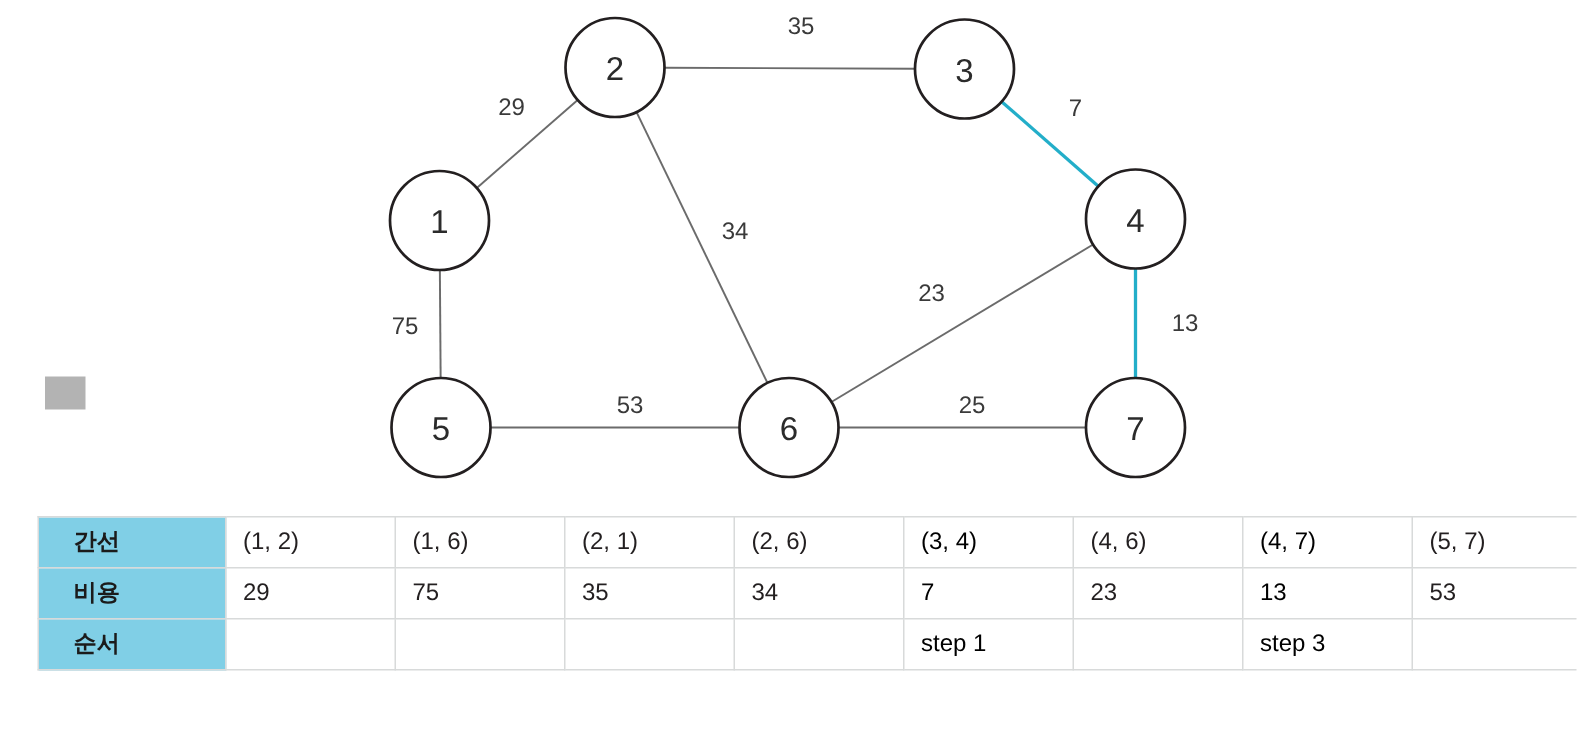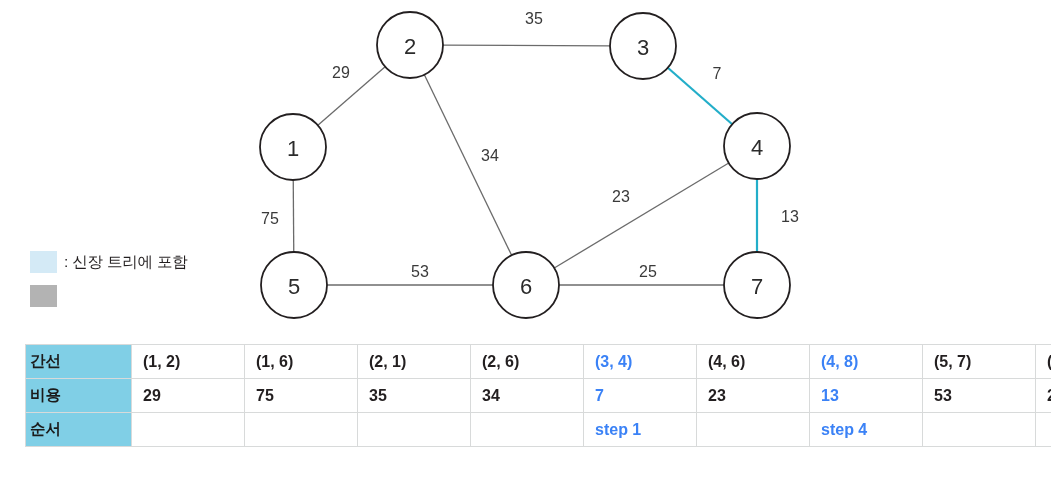--- a/index.html
+++ b/index.html
@@ -73,33 +73,33 @@
     border-collapse: collapse;
     table-layout: fixed;
   }
   #cost-table td, #cost-table th {
     border: 1px solid #d8dada;
     height: 33px;
     padding: 0 0 0 11px;
     font-size: 16px;
     color: #231f20;
     text-align: left;
-    font-weight: bold;
+    font-weight: normal;
     background: #ffffff;
   }
   #cost-table .row-head {
     background: #80cfe6;
     font-weight: bold;
     font-size: 15.5px;
     color: #1b1b1b;
-    padding-left: 4px;
+    padding-left: 23px;
     width: 101px;
   }
   #cost-table td.hl {
-    color: #3b82f6;
+    color: #000000;
   }
   #cost-table tr:first-child td,
   #cost-table tr:first-child th { border-top: 1px solid #d8dada; }
 </style>
 </head>
 <body>
 
 <svg id="graph-figure" viewBox="0 0 1051 340" width="1051" height="340">
   <g id="edges-layer">
       <line x1="317.8745000869569" y1="125.31453838572989" x2="385.1254999130431" y2="66.68546161427011" stroke="#6b6b6b" stroke-width="1.3"></line>
@@ -150,39 +150,35 @@
       </g>
       <g>
         <circle cx="757" cy="285" r="33" fill="#ffffff" stroke="#231f20" stroke-width="1.8"></circle>
         <text x="757" y="286" class="node-label">7</text>
       </g>
     </g>
 </svg>
 
 <div id="legend">
   <div class="legend-row">
-    <span class="legend-swatch" style="background: rgb(212, 234, 246);"></span>
-    <span class="legend-text">: 신장 트리에 포함</span>
-  </div>
-  <div class="legend-row">
     <span class="legend-swatch" style="background: rgb(179, 179, 179);"></span>
   </div>
 </div>
 
 <table id="cost-table">
   <tbody>
     <tr>
       <th class="row-head">간선</th>
     <td style="width: 101px;">(1, 2)</td>
         <td style="width: 101px;">(1, 6)</td>
         <td style="width: 101px;">(2, 1)</td>
         <td style="width: 101px;">(2, 6)</td>
         <td class="hl" style="width: 101px;">(3, 4)</td>
         <td style="width: 101px;">(4, 6)</td>
-        <td class="hl" style="width: 101px;">(4, 8)</td>
+        <td class="hl" style="width: 101px;">(4, 7)</td>
         <td style="width: 101px;">(5, 7)</td>
         <td style="width: 101px;">(6, 7)</td>
       </tr>
     <tr>
       <th class="row-head">비용</th>
     <td style="width: 101px;">29</td>
         <td style="width: 101px;">75</td>
         <td style="width: 101px;">35</td>
         <td style="width: 101px;">34</td>
         <td class="hl" style="width: 101px;">7</td>
@@ -192,18 +188,18 @@
         <td style="width: 101px;">25</td>
       </tr>
     <tr>
       <th class="row-head">순서</th>
     <td style="width: 101px;"></td>
         <td style="width: 101px;"></td>
         <td style="width: 101px;"></td>
         <td style="width: 101px;"></td>
         <td class="hl" style="width: 101px;">step 1</td>
         <td style="width: 101px;"></td>
-        <td class="hl" style="width: 101px;">step 4</td>
+        <td class="hl" style="width: 101px;">step 3</td>
         <td style="width: 101px;"></td>
         <td style="width: 101px;"></td>
       </tr>
   </tbody>
 </table>
 
 </body></html>

